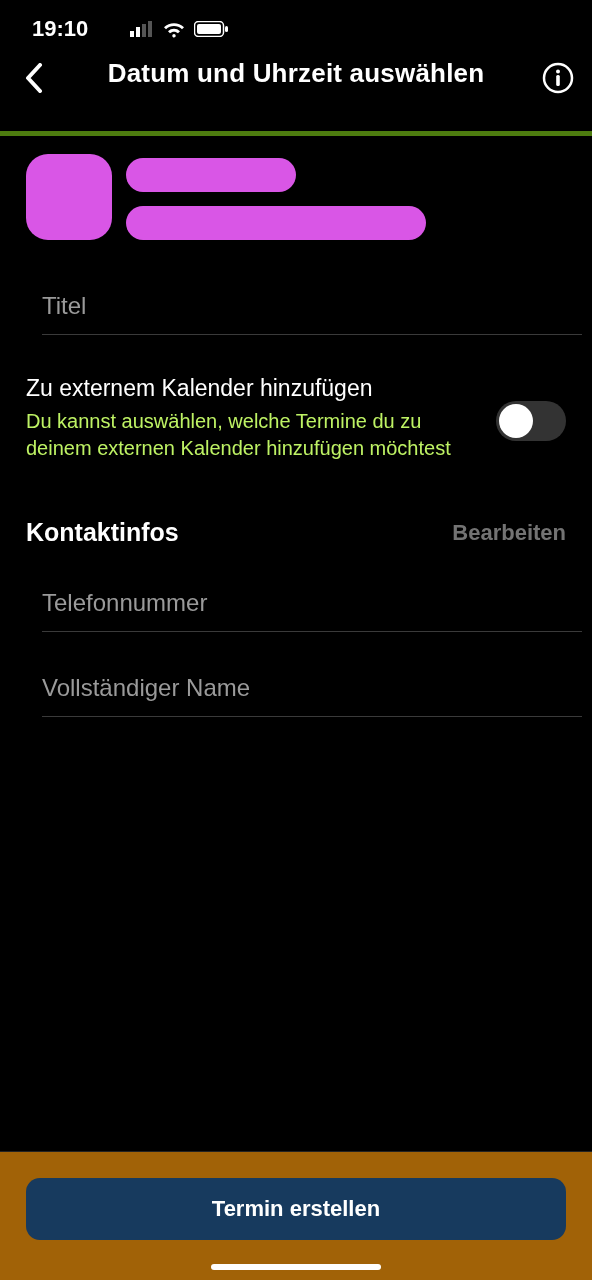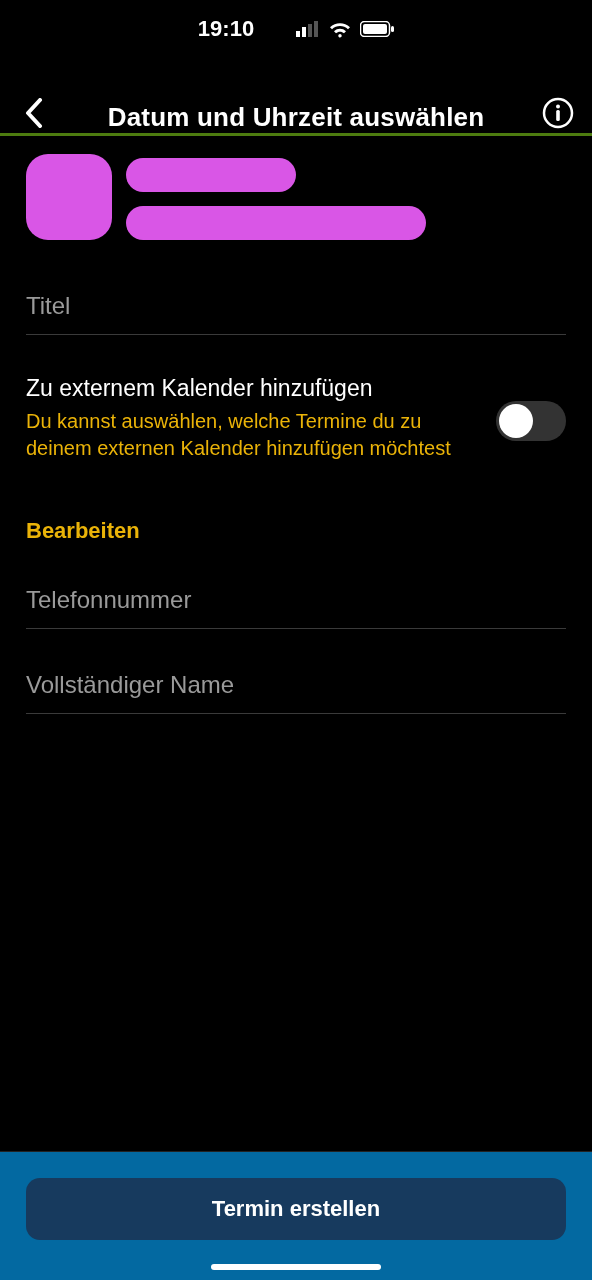--- a/index.html
+++ b/index.html
@@ -11,36 +11,36 @@
     font-family: -apple-system, BlinkMacSystemFont, "Segoe UI", Helvetica, Arial, sans-serif;
     overflow: hidden;
     position: relative;
   }
 
   
   .status-bar {
     height: 58px;
     display: flex;
     align-items: center;
-    justify-content: center;
+    justify-content: flex-start;
     padding: 0 32px;
     font-size: 22px;
     font-weight: 600;
     gap: 42px;
   }
   .status-right { display: flex; align-items: center; gap: 8px; }
   .status-right svg { display: block; }
 
   
   .nav-row {
     height: 78px;
     display: flex;
-    align-items: flex-end;
+    align-items: flex-start;
     padding: 0 14px;
-    border-bottom: 3px solid #4d7c0f;
+    border-bottom: 5px solid #4d7c0f;
     position: relative;
   }
   .nav-back {
     width: 40px; height: 40px;
     display: flex; align-items: center; justify-content: center;
     cursor: pointer;
   }
   .nav-title {
     flex: 1;
     text-align: center;
@@ -82,41 +82,42 @@
   }
   .field input {
     width: 100%;
     background: transparent;
     border: none;
     border-bottom: 1px solid #3a3a3a;
     color: #c2410c;
     font-size: 24px;
     padding: 6px 0 14px 0;
     outline: none;
+    margin-left: 16px;
   }
   .field input::placeholder { color: #9a9a9a; }
 
   
   .toggle-section {
     display: flex;
     align-items: flex-start;
     gap: 10px;
     padding-top: 40px;
   }
   .toggle-text { flex: 1; }
   .toggle-title {
     font-size: 23px;
     font-weight: 500;
     color: #fff;
     margin-bottom: 6px;
   }
   .toggle-desc {
     font-size: 20px;
     line-height: 1.35;
-    color: #eab308;
+    color: #bef264;
   }
   .switch {
     width: 70px; height: 40px;
     background: #333;
     border-radius: 20px;
     position: relative;
     margin-top: 26px;
     cursor: pointer;
   }
   .switch .knob {
@@ -132,33 +133,33 @@
     display: flex;
     justify-content: space-between;
     align-items: center;
     padding-top: 56px;
   }
   .contact-title {
     font-size: 25px;
     font-weight: 700;
   }
   .edit-link {
-    color: #eab308;
+    color: #737373;
     font-size: 22px;
     font-weight: 600;
     cursor: pointer;
   }
 
   
   .bottom-bar {
     position: absolute;
     left: 0; right: 0; bottom: 0;
     border-top: 1px solid #222;
     padding: 26px 26px 40px 26px;
-    background: #0369a1;
+    background: #a16207;
   }
   .cta {
     width: 100%;
     height: 62px;
     background: #173a5e;
     color: #fff;
     border: none;
     border-radius: 14px;
     font-size: 22px;
     font-weight: 600;
@@ -241,20 +242,21 @@
     <div class="toggle-text">
       <div class="toggle-title">Zu externem Kalender hinzufügen</div>
       <div class="toggle-desc">Du kannst auswählen, welche Termine du zu deinem externen Kalender hinzufügen möchtest</div>
     </div>
     <div class="switch">
       <div class="knob"></div>
     </div>
   </div>
 
   <div class="contact-header">
+    <div class="contact-title">Kontaktinfos</div>
     <div class="edit-link">Bearbeiten</div>
   </div>
 
   <div class="field">
     <input type="text" placeholder="Telefonnummer" style="">
   </div>
   <div class="field">
     <input type="text" placeholder="Vollständiger Name" style="">
   </div>
 

